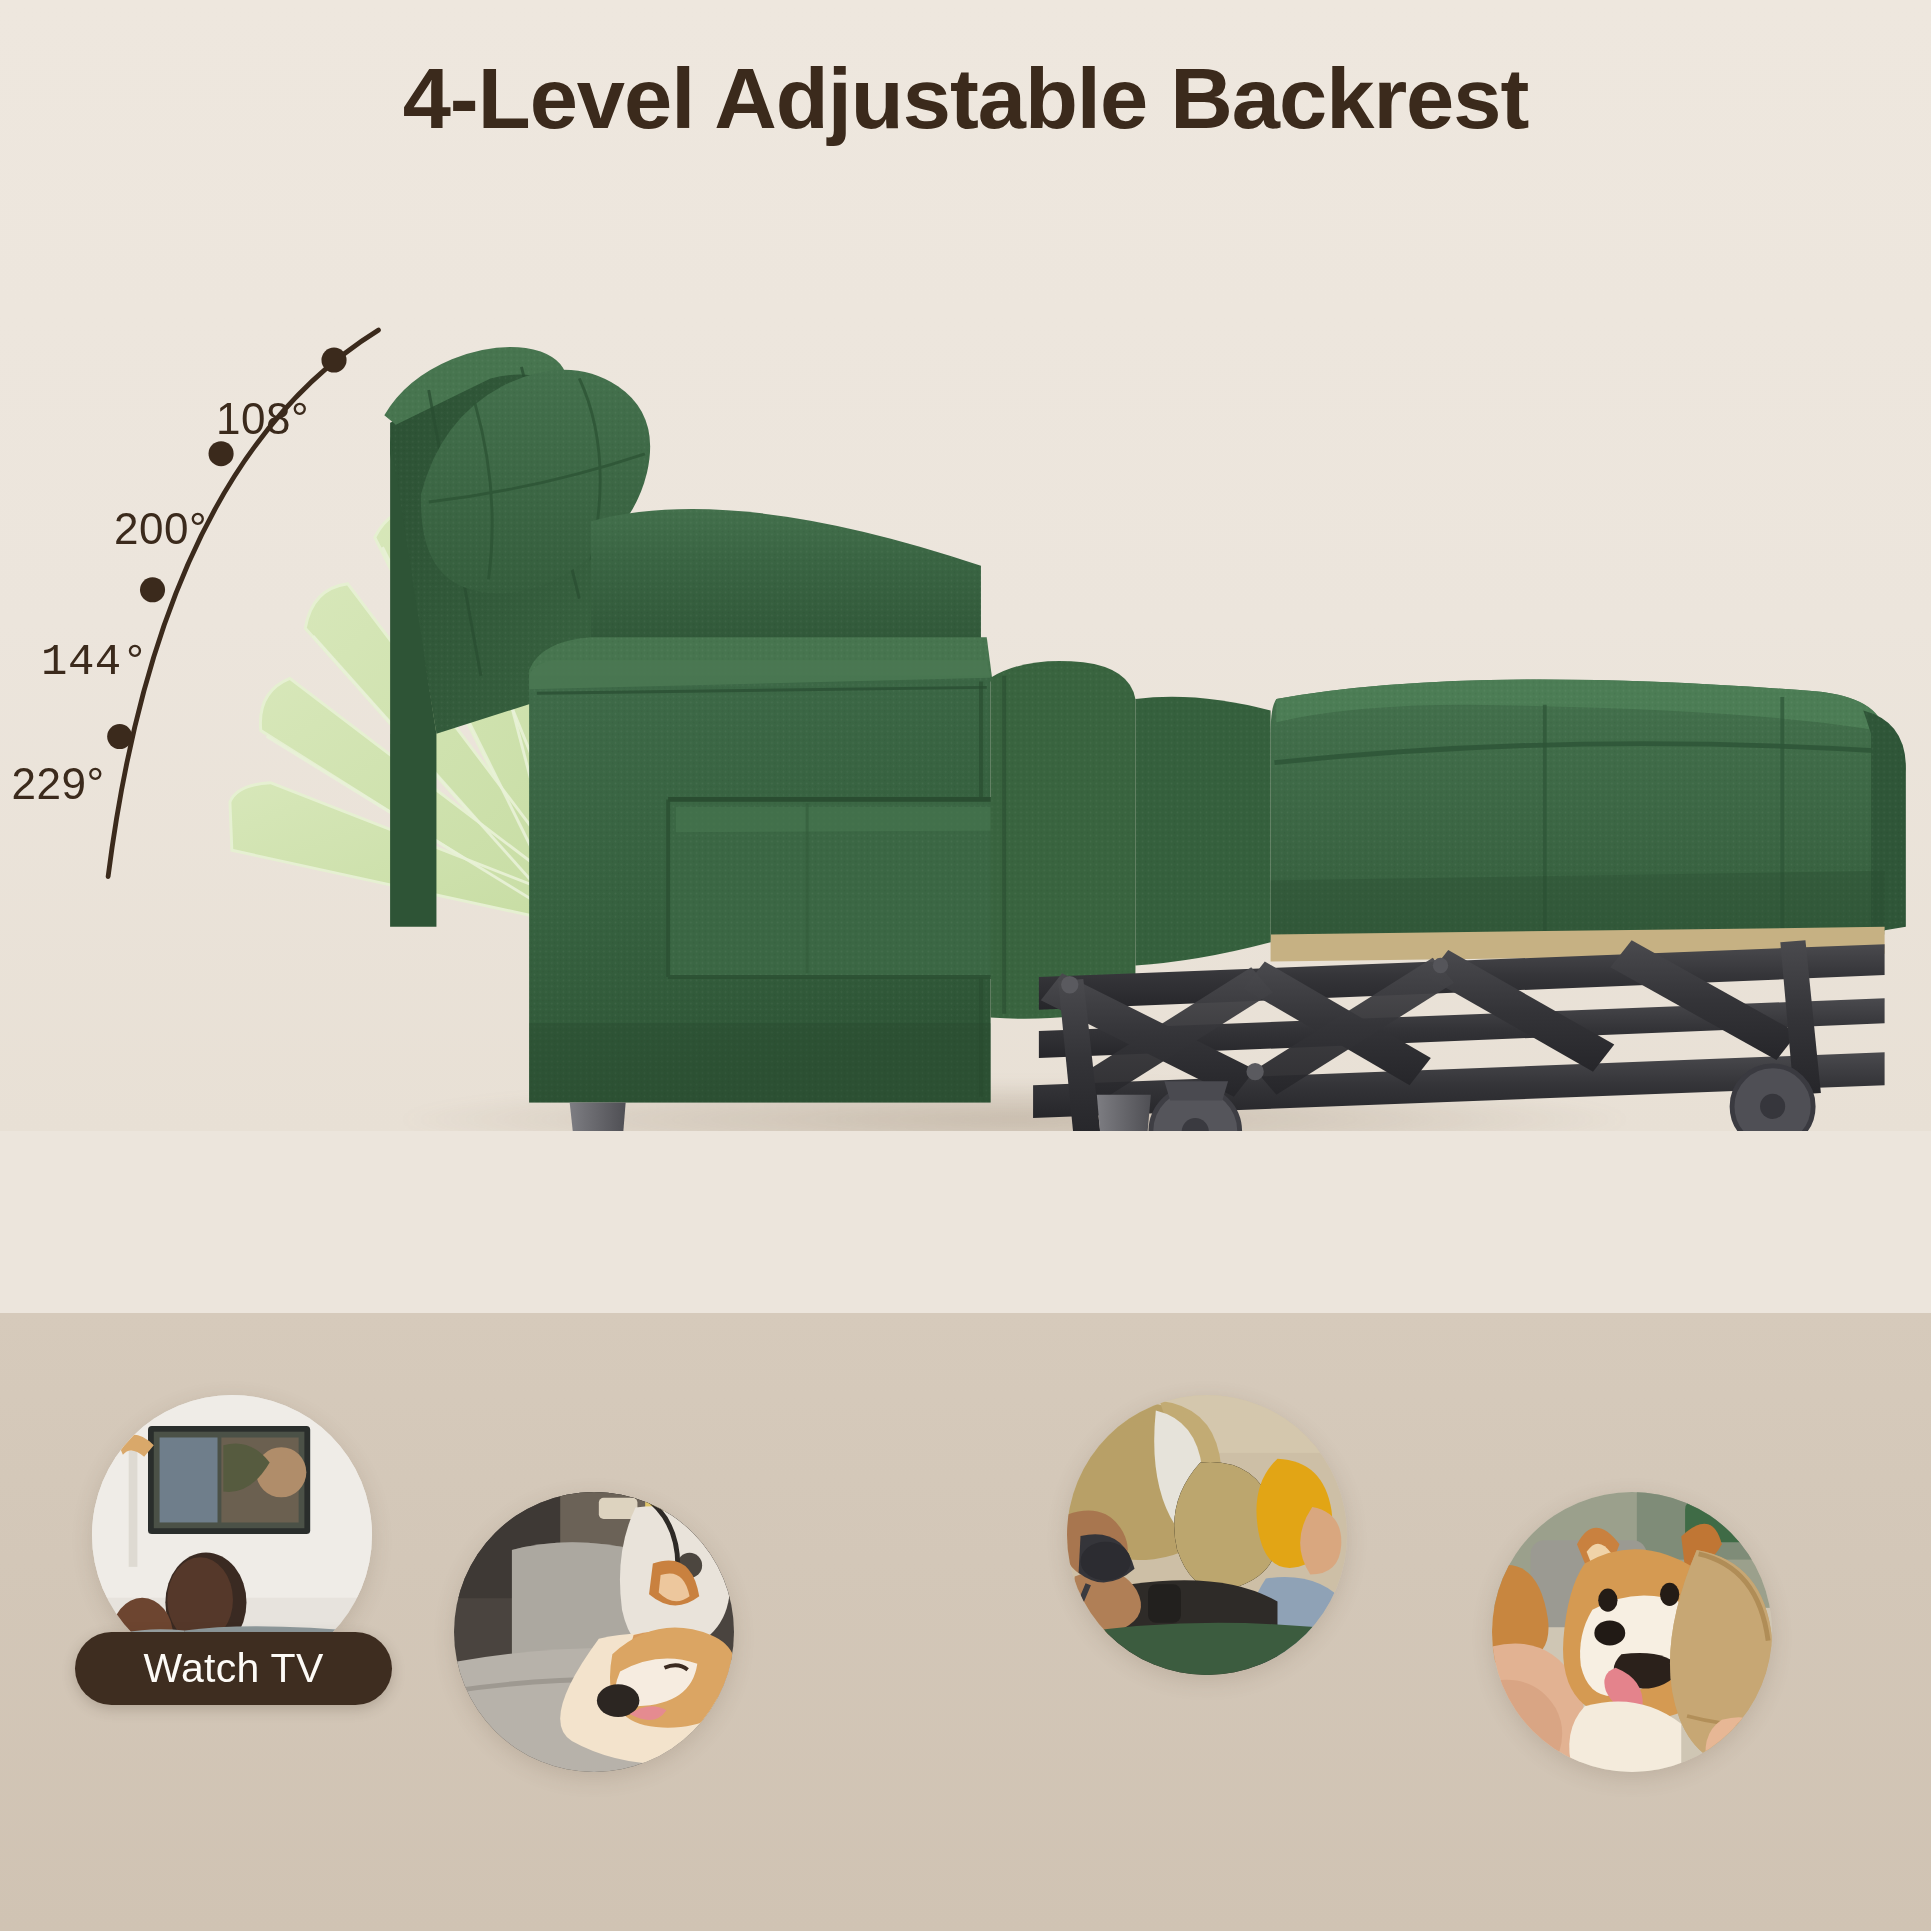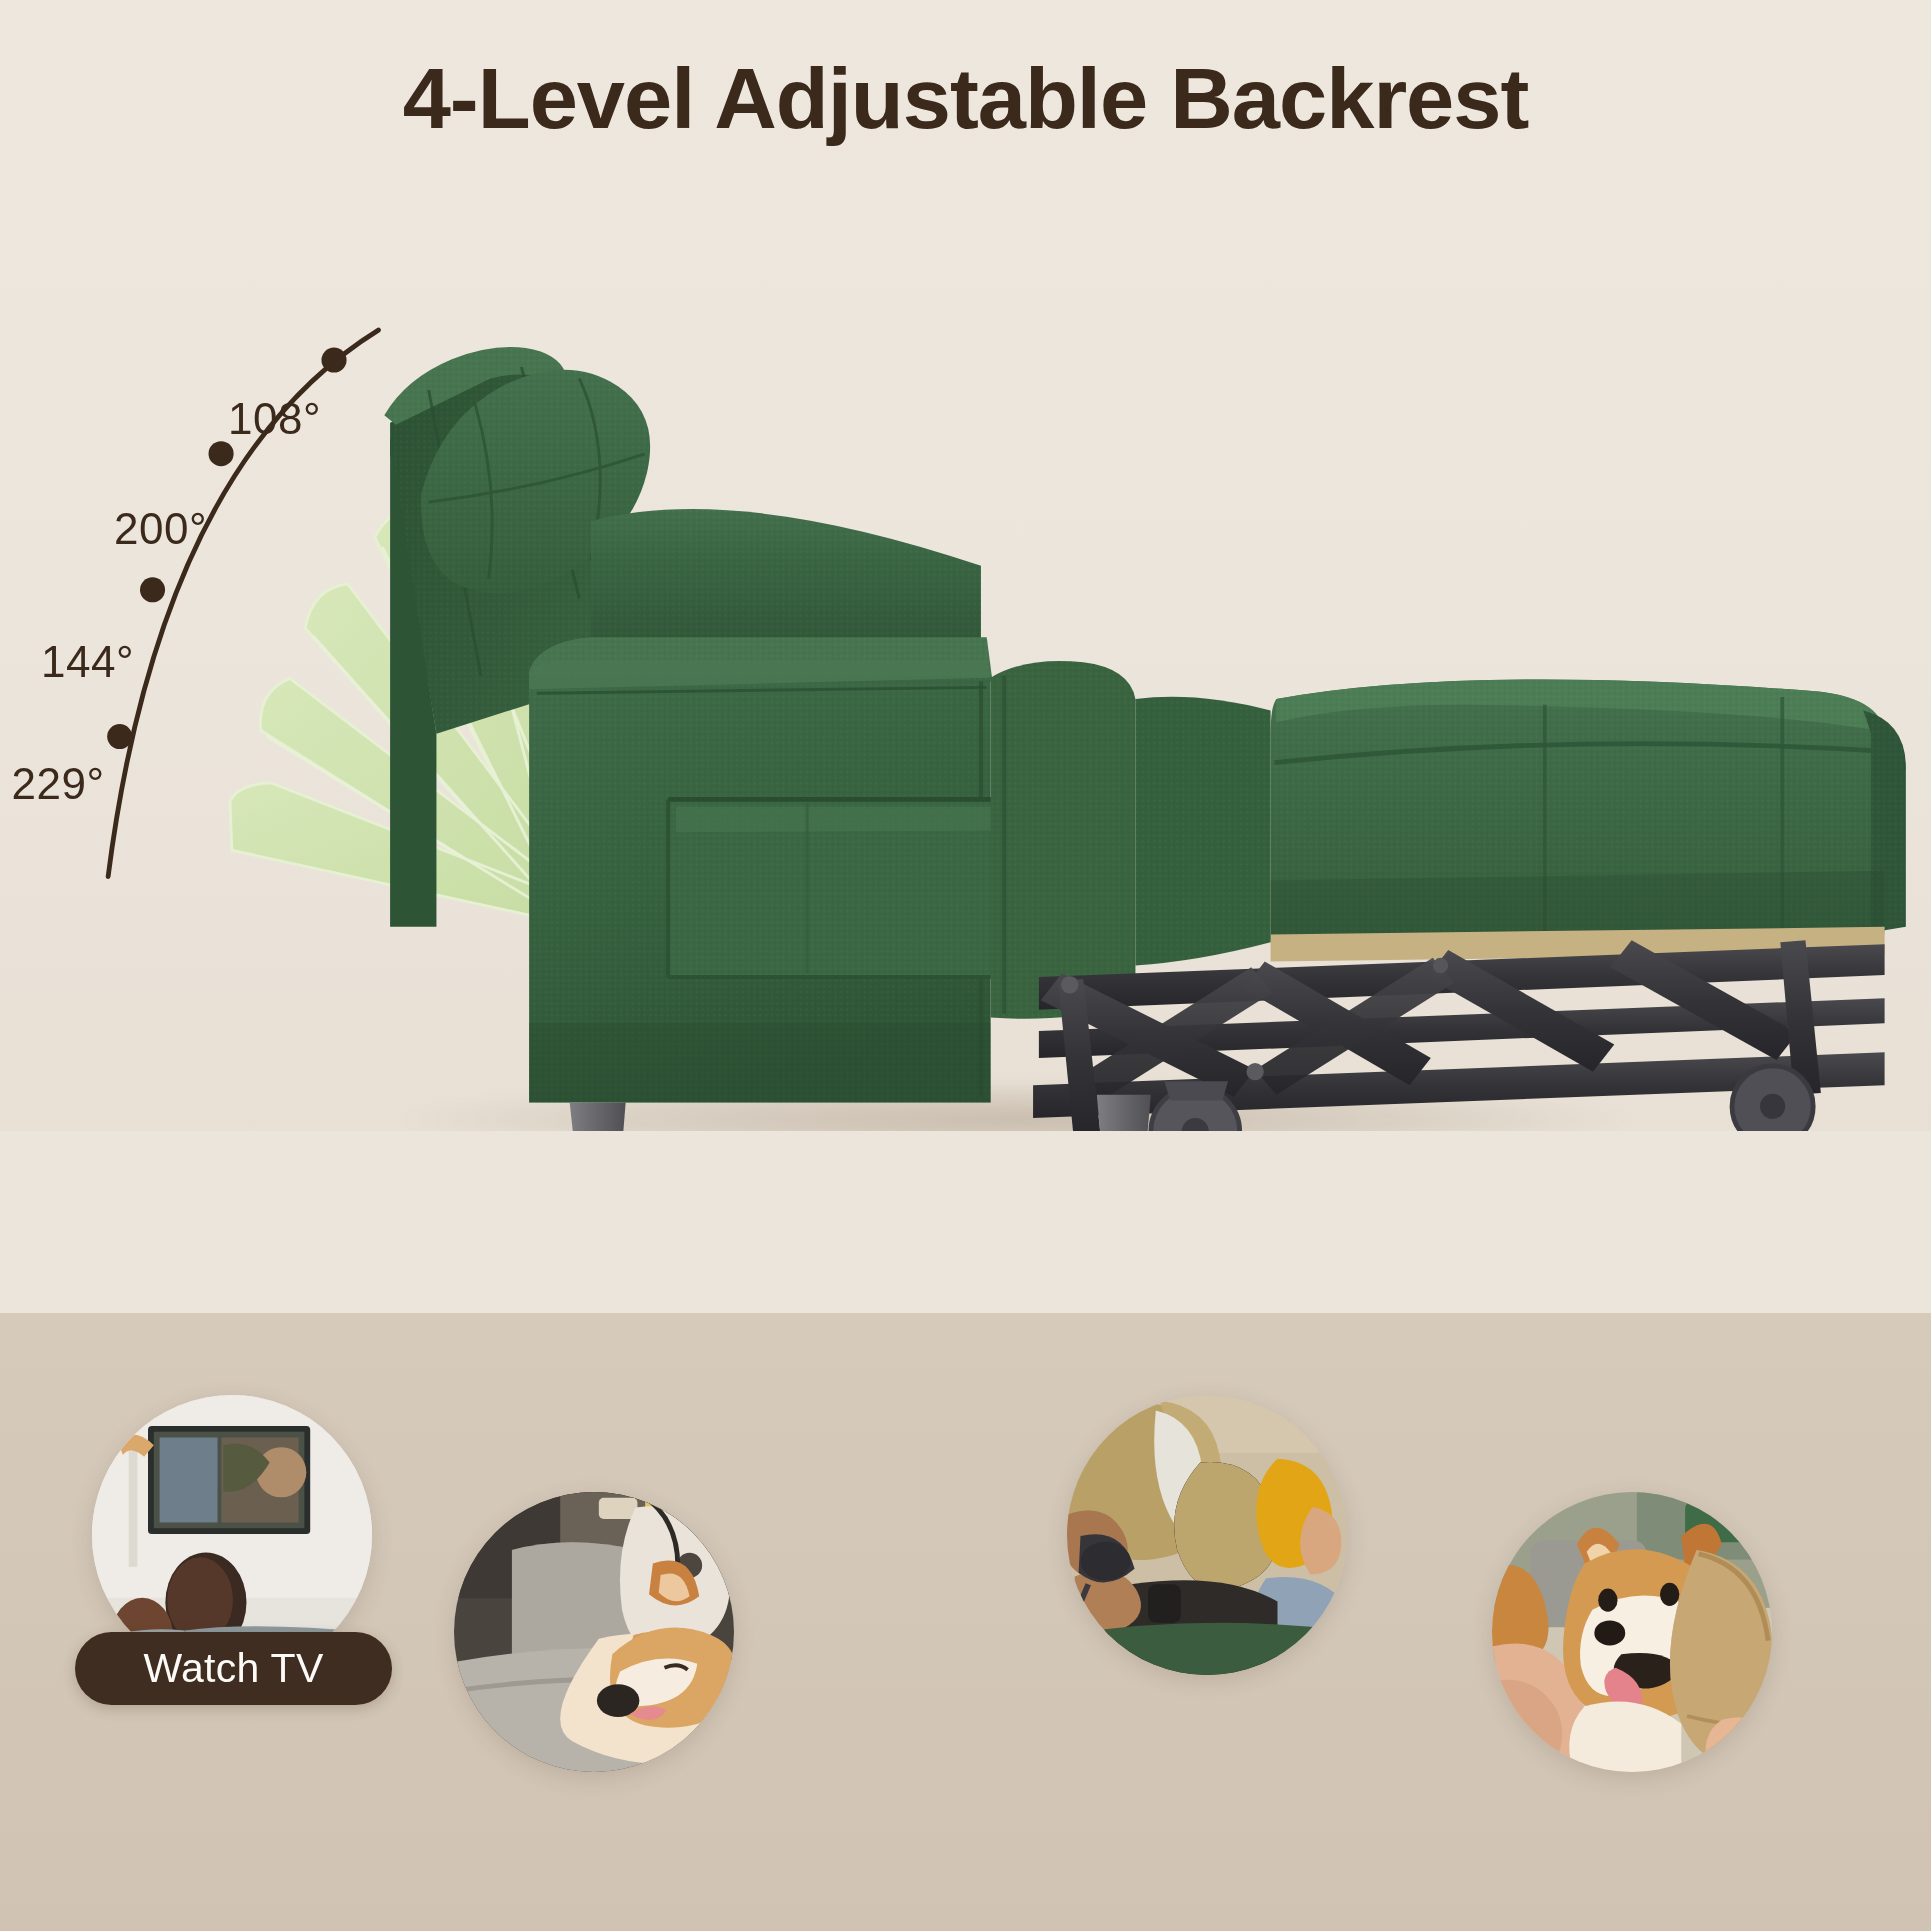--- a/index.html
+++ b/index.html
@@ -31,23 +31,23 @@
     filter:blur(5.8px);
   }
 
   
   .arc-svg{position:absolute;left:0;top:270px;width:502px;height:657px;}
   .angle-label{
     position:absolute;
     font-size:44px;font-weight:normal;color:#3b2a1c;
     letter-spacing:0.5px;white-space:nowrap;
   }
-  .al-108{left:228px;top:394px;}
+  .al-108{left:216px;top:394px;}
   .al-126{left:114px;top:504px;}
-  .al-144{left:41px;top:637px;}
+  .al-144{left:41px;top:637px;font-family:Liberation Mono, monospace;}
   .al-162{left:11.6px;top:759px;}
 
   
   .fan{position:absolute;left:116px;top:348px;width:618px;height:599px;}
 
   
   .sofa{position:absolute;left:0;top:0;width:1931px;height:1313px;}
 
   
   .bottom-panel{

